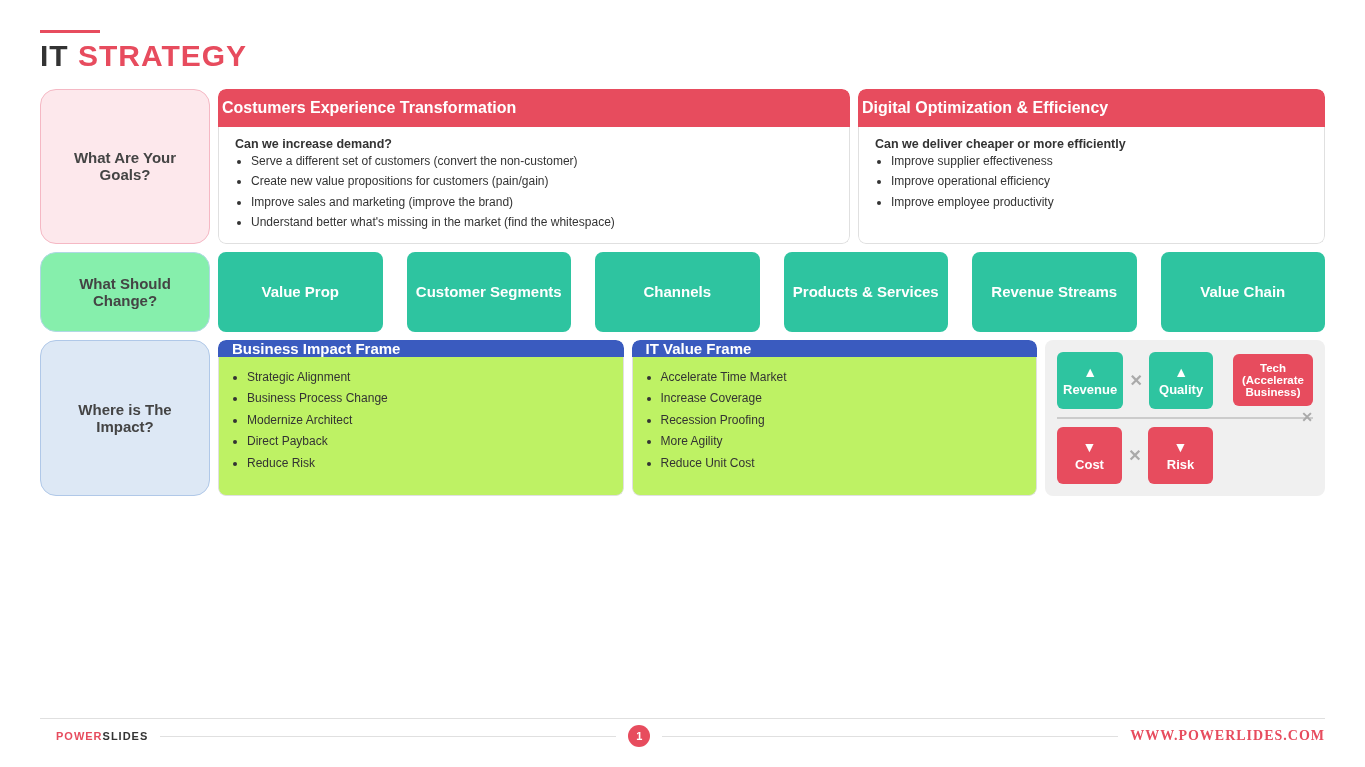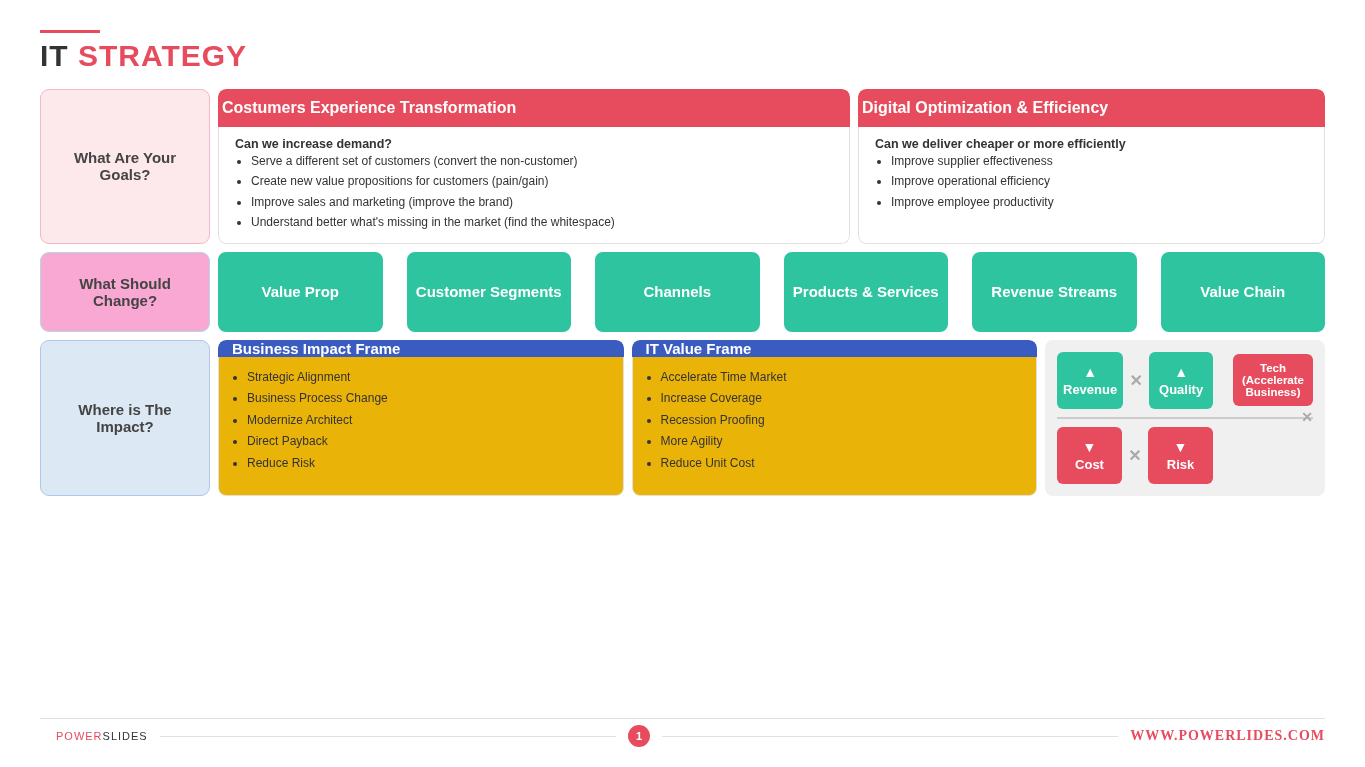--- a/index.html
+++ b/index.html
@@ -56,33 +56,33 @@
       display: flex;
       gap: 8px;
       align-items: stretch;
     }
 
     
     .label-cell {
       width: 170px;
       min-width: 170px;
       border: 1.5px solid #e0c0c8;
-      border-radius: 9px;
+      border-radius: 16px;
       display: flex;
       align-items: center;
       justify-content: center;
       text-align: center;
       font-size: 15px;
       font-weight: 700;
       color: #444;
       padding: 10px;
       background: #fff;
     }
     .label-cell.row1 { background: #fde8ec; border-color: #f5b8c4; }
-    .label-cell.row2 { background: #f9a8d4; border-color: #b0d8e5; }
+    .label-cell.row2 { background: #86efac; border-color: #b0d8e5; }
     .label-cell.row3 { background: #dde8f5; border-color: #b0c8e8; }
 
     
     .content-area {
       flex: 1;
       display: flex;
       gap: 24px;
     }
 
     
@@ -161,21 +161,21 @@
     .impact-card-header {
       font-size: 15px;
       font-weight: 700;
       padding: 0 14px;
       border-radius: 8px 8px 0 0;
       color: white;
     }
     .impact-card-header.blue { background: #3a5bbf; }
     .impact-card-header.darkblue { background: #3a5bbf; }
     .impact-card-body {
-      background: #eab308;
+      background: #bef264;
       border: 1.5px solid #e0e0e0;
       border-top: none;
       border-radius: 0 0 8px 8px;
       padding: 10px 14px;
       flex: 1;
       font-size: 12px;
       color: #333;
     }
     .impact-card-body ul {
       list-style: disc;
@@ -261,21 +261,21 @@
     .footer {
       display: flex;
       align-items: center;
       justify-content: space-between;
       margin-top: 8px;
       padding-top: 6px;
       border-top: 1px solid #e0e0e0;
     }
     .footer-left {
       font-size: 11px;
-      font-weight: 400;
+      font-weight: 700;
       color: #333;
       letter-spacing: 1px;
       padding-left: 16px;
     }
     .footer-left span { color: #e74c5e; }
     .footer-center {
       background: #e74c5e;
       color: white;
       border-radius: 50%;
       width: 22px;

